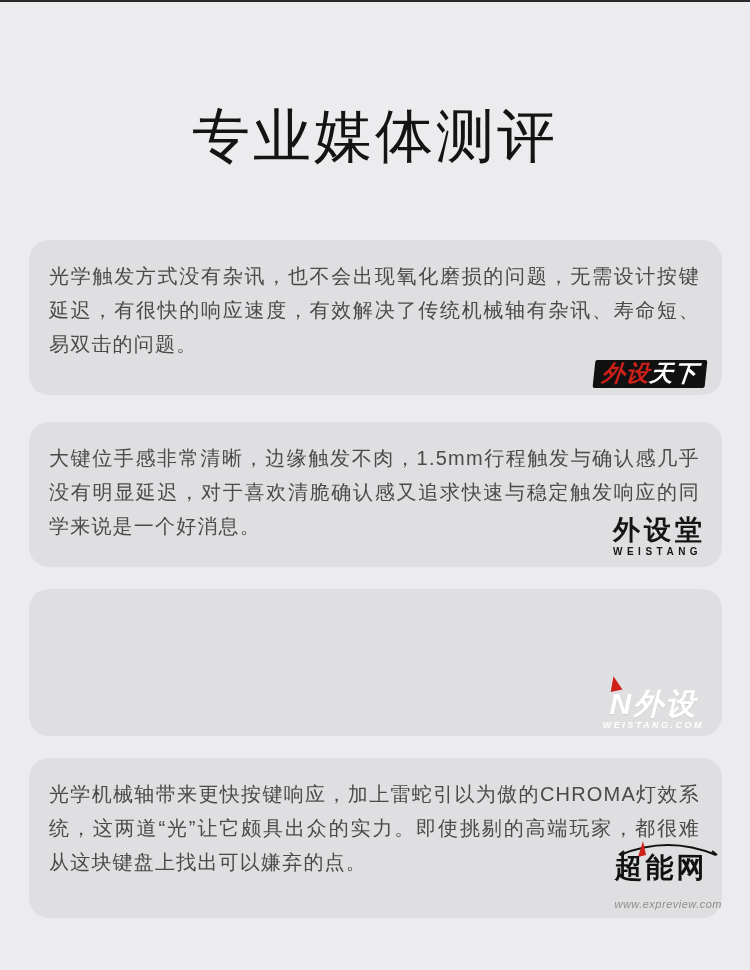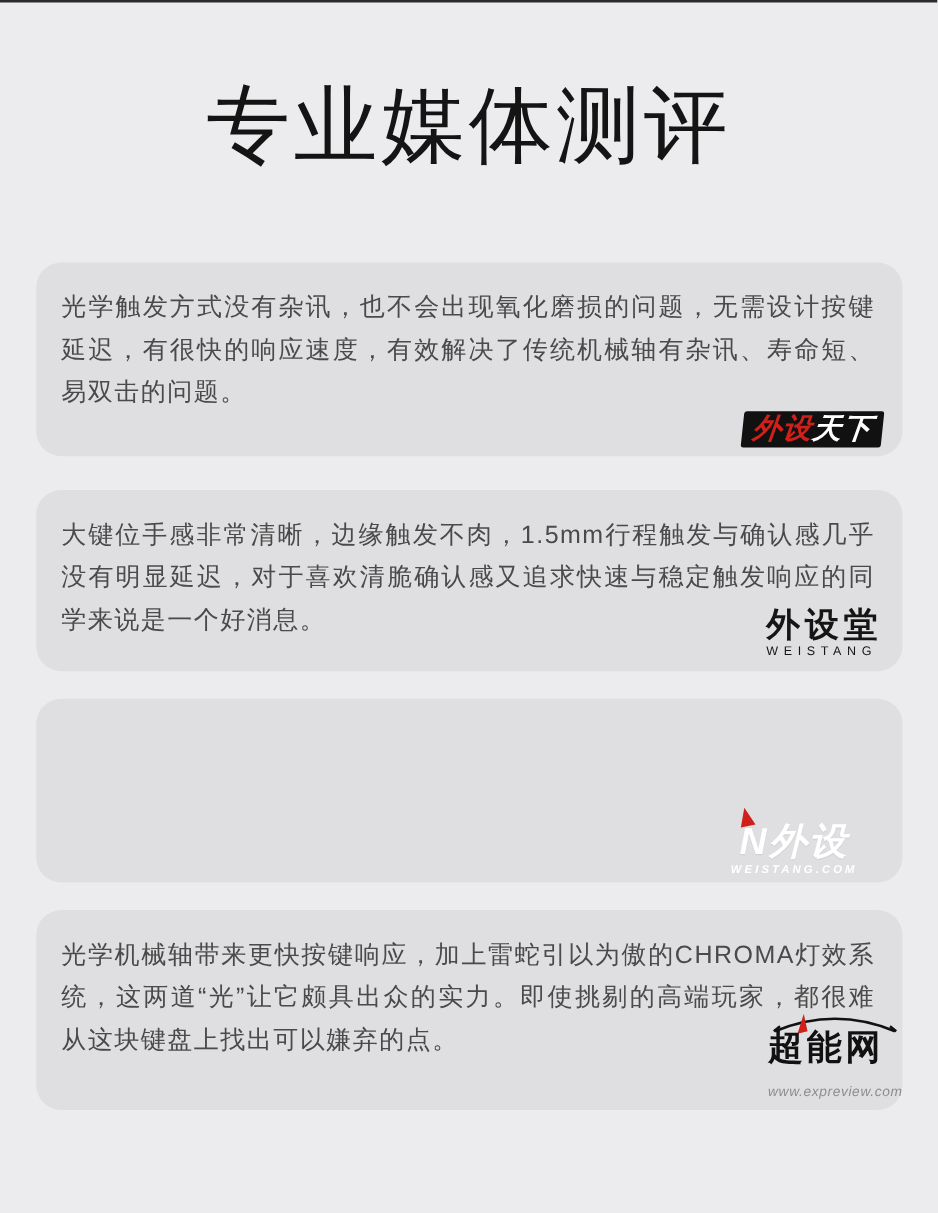--- a/index.html
+++ b/index.html
@@ -14,23 +14,23 @@
     position: relative;
     overflow: hidden;
   }
   .top-edge {
     position: absolute;
     top: 0; left: 0;
     width: 750px; height: 2px;
     background: #2b2b2b;
   }
   .page-title {
-    padding-top: 64px;
+    padding-top: 104px;
     text-align: center;
-    font-size: 67px;
+    font-size: 58px;
     font-weight: 200;
     letter-spacing: 3px;
     color: #141414;
     line-height: 1.1;
   }
   .cards {
     margin-top: 72px;
     margin-left: 29px;
     width: 693px;
   }
@@ -83,30 +83,30 @@
     font-size: 27px;
     font-weight: 900;
     color: #151515;
     letter-spacing: 4px;
     line-height: 1;
     white-space: nowrap;
   }
   .wst-en {
     margin-top: 2px;
     font-size: 10px;
-    font-weight: 400;
+    font-weight: 700;
     color: #151515;
     letter-spacing: 4.5px;
     white-space: nowrap;
   }
 
   
   .logo-nws {
     position: absolute;
-    right: 36px; bottom: 6px;
+    right: 18px; bottom: 6px;
     text-align: center;
   }
   .nws-flag {
     position: absolute;
     left: 6px; top: -13px;
     width: 0; height: 0;
     border-left: 6px solid transparent;
     border-right: 6px solid transparent;
     border-bottom: 15px solid #d0201a;
     transform: rotate(-12deg);

